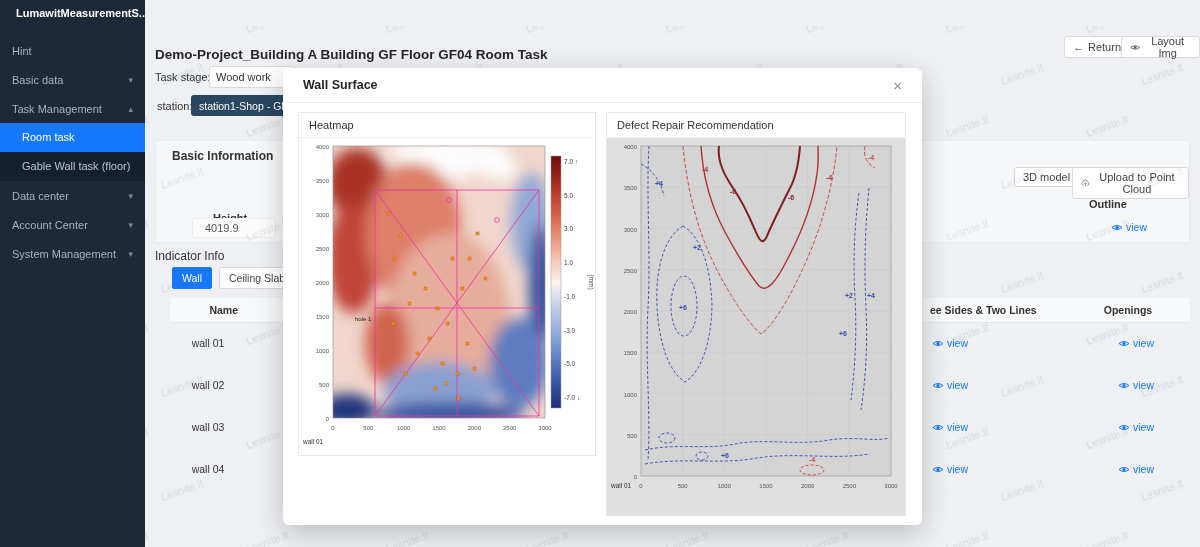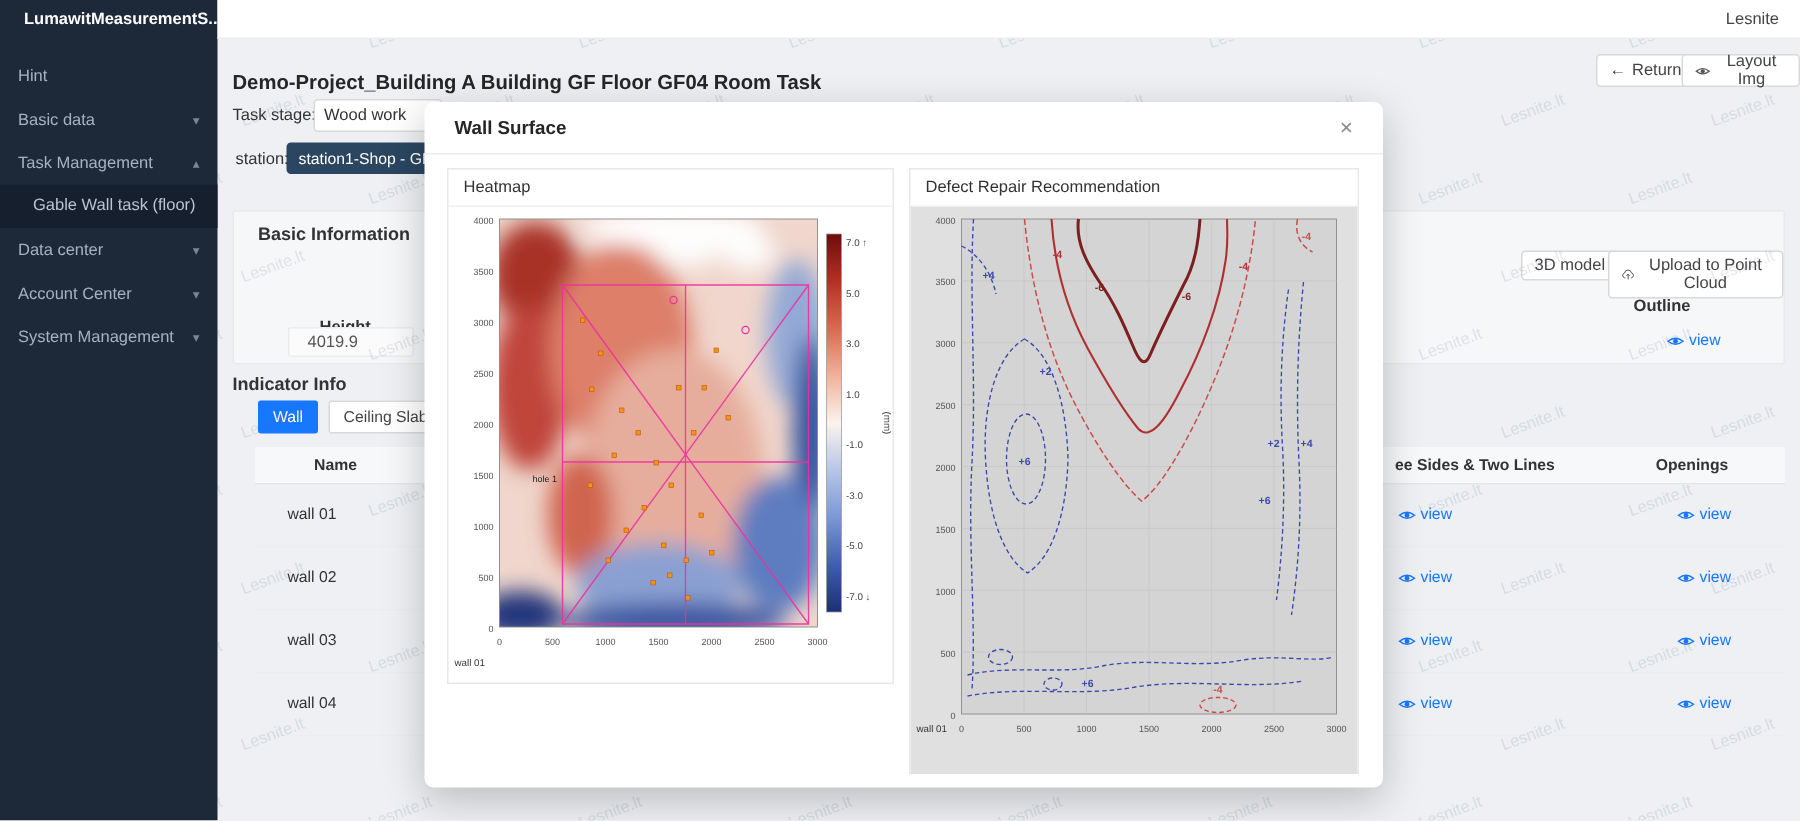--- a/index.html
+++ b/index.html
@@ -32,21 +32,21 @@
 
   .panel-basic{position:absolute;left:155px;top:140px;width:1035px;height:103px;background:#f6f7f9;border:1px solid #e9eaec;border-radius:2px;box-sizing:border-box}
   .panel-basic .sec-title{position:absolute;left:16px;top:8px;font-size:12px;font-weight:bold;color:#333}
   .height-label{position:absolute;left:57px;top:71px;width:40px;text-align:left;font-size:11px;font-weight:bold;color:#333}
   .height-value{position:absolute;left:36px;top:77px;width:84px;height:20px;background:#fbfbfc;border:1px solid #ececec;border-radius:2px;box-sizing:border-box;font-size:11px;color:#555;line-height:18px;padding-left:12px}
   .btn-model{position:absolute;left:858px;top:26px;height:20px}
   .btn-upload{position:absolute;left:916px;top:26px;height:32px}
   .outline-label{position:absolute;left:917px;top:57px;width:70px;text-align:center;font-size:11px;font-weight:bold;color:#333}
   .outline-view{position:absolute;left:955px;top:80px}
 
-  .indicator-title{position:absolute;left:155px;top:249px;font-size:12px;font-weight:bold;color:#333}
+  .indicator-title{position:absolute;left:155px;top:249px;font-size:12px;font-weight:normal;color:#333}
   .tabs{position:absolute;left:172px;top:267px;display:flex;gap:7px}
   .tab{display:inline-flex;align-items:center;height:20px;padding:0 9px;background:#fff;border:1px solid #d9d9d9;border-radius:2px;font-size:10.5px;color:#444;cursor:pointer}
   .tab.active{background:#1677ff;border-color:#1677ff;color:#fff}
 
   .table{position:absolute;left:170px;top:298px;width:1020px}
   .thead{position:relative;height:24px;background:#f7f8fa;border-bottom:1px solid #e4e6ea;font-size:10.5px;font-weight:bold;color:#333}
   .th-name{position:absolute;left:8px;top:0;width:60px;line-height:24px;text-align:right}
   .th-sides{position:absolute;left:760px;top:0;line-height:24px}
   .th-openings{position:absolute;left:918px;top:0;width:80px;line-height:24px;text-align:center}
   .trow{position:relative;height:41px;border-bottom:1px solid #ebedf0}
@@ -94,39 +94,37 @@
           <span>Hint</span>
         </div>
         <div class="side-item">
           <span>Basic data</span>
           <span class="chev">▾</span>
         </div>
         <div class="side-item">
           <span>Task Management</span>
           <span class="chev">▴</span>
         </div>
+        <div class="side-sub active">Room task</div>
         <div class="side-sub">Gable Wall task (floor)</div>
         <div class="side-item">
           <span>Data center</span>
           <span class="chev">▾</span>
         </div>
         <div class="side-item">
           <span>Account Center</span>
           <span class="chev">▾</span>
         </div>
         <div class="side-item">
           <span>System Management</span>
           <span class="chev">▾</span>
         </div>
       </nav>
   </aside>
 
-  <header class="topbar">
-    <span>Lesnite</span>
-  </header>
 
   <h1 class="page-title">Demo-Project_Building A Building GF Floor GF04 Room Task</h1>
   <button class="btn btn-return">
     <span>←</span>
     <span>Return</span>
   </button>
   <button class="btn btn-layout">
     <svg width="12" height="9" viewBox="0 0 12 9">
       <path d="M1 4.5 Q6 0.5 11 4.5 Q6 8.5 1 4.5 Z" fill="none" stroke="#555" stroke-width="1"></path>
       <circle cx="6" cy="4.5" r="1.6" fill="#555"></circle>

